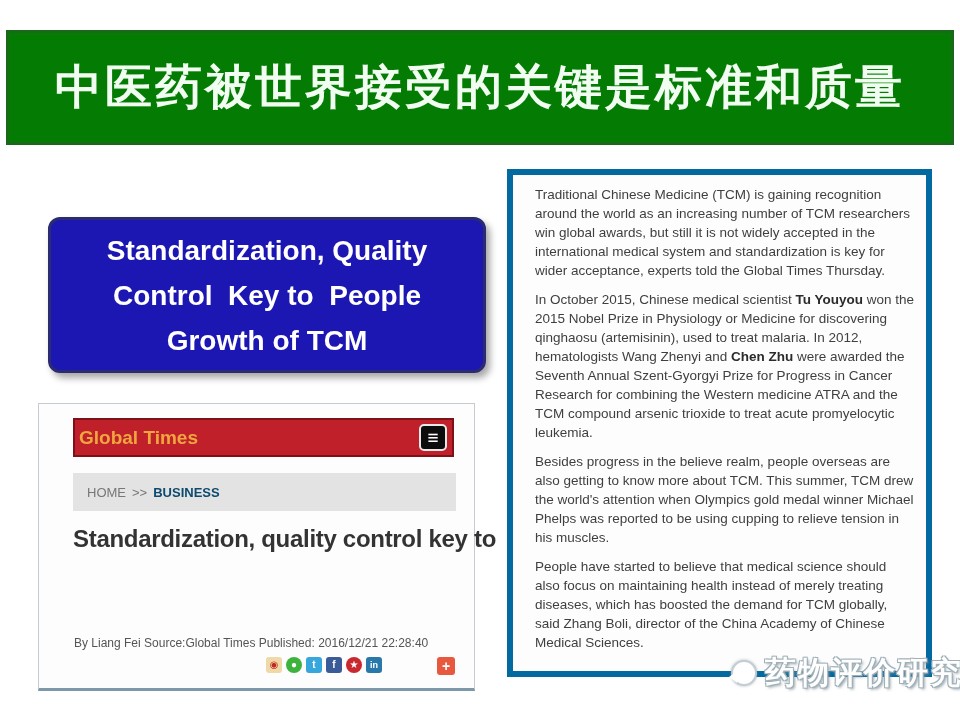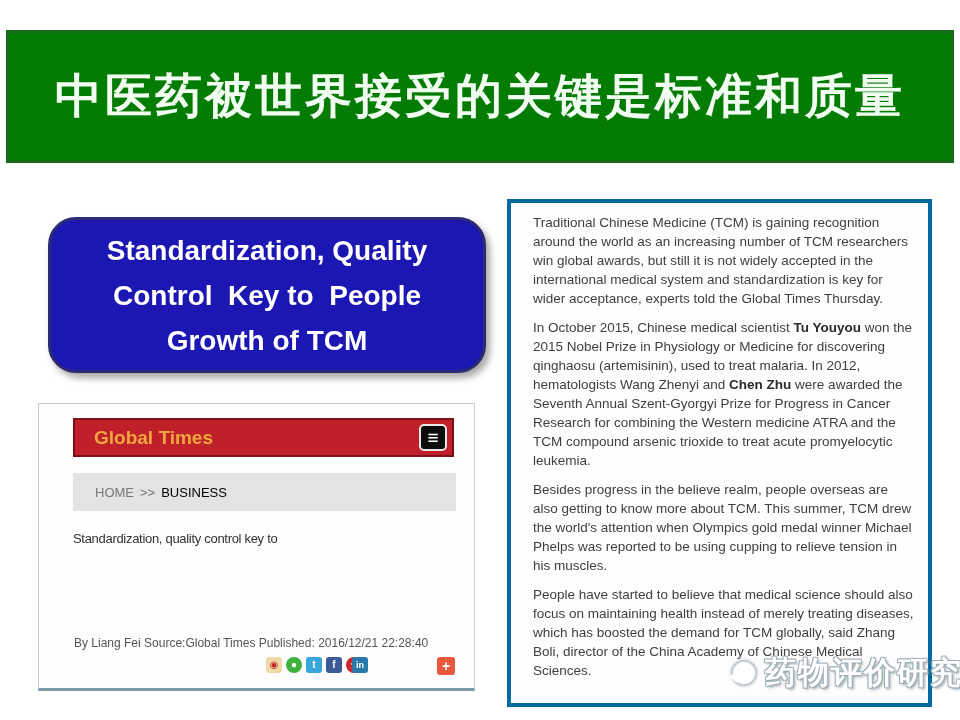--- a/index.html
+++ b/index.html
@@ -4,90 +4,90 @@
 <style>
   html,body{margin:0;padding:0;}
   body{
     width:960px;height:720px;background:#ffffff;position:relative;overflow:hidden;
     font-family:"Liberation Sans","DejaVu Sans",sans-serif;
   }
   .slide{position:absolute;inset:0;}
 
   
   .banner{
-    position:absolute;left:6px;top:30px;width:948px;height:133px;
+    position:absolute;left:6px;top:30px;width:948px;height:115px;
     background:#047c04;
     box-shadow:inset 0 0 0 3px #186a18;
     display:flex;align-items:center;justify-content:center;
   }
   .banner h1{
     margin:0;font-size:47px;font-weight:700;letter-spacing:3px;
     color:#f2fdf2;white-space:nowrap;
   }
 
   
   .blue-box{
     position:absolute;left:48px;top:217px;width:438px;height:156px;
-    background:#1c16b2;border:3px solid #2b2b72;border-radius:28px;
+    background:#1c16b2;border:3px solid #2b2b72;border-radius:12px;
     box-shadow:4px 5px 7px rgba(0,0,0,.35);
     display:flex;flex-direction:column;align-items:center;justify-content:center;
     color:#ffffff;font-weight:700;font-size:28px;line-height:45px;text-align:center;
     box-sizing:border-box;
   }
   .blue-box .line{white-space:pre;}
 
   
   .news-card{
     position:absolute;left:38px;top:403px;width:437px;height:288px;
     background:#fdfdfd;border:1px solid #c3cbd3;border-bottom:3px solid #7d98a8;
     box-sizing:border-box;
   }
   .gt-header{
     position:absolute;left:34px;top:14px;width:381px;height:39px;
     background:#c0202a;border:2px solid #7e1118;box-sizing:border-box;
     display:flex;align-items:center;
   }
-  .gt-logo{color:#efa63e;font-size:19px;font-weight:700;padding-left:19px;}
+  .gt-logo{color:#efa63e;font-size:19px;font-weight:700;padding-left:4px;}
   .gt-menu{
     margin-left:auto;margin-right:5px;width:28px;height:27px;
     background:#0c0c0c;border:2px solid #e8e8e8;border-radius:5px;
     color:#ffffff;font-size:19px;line-height:1;
     display:flex;align-items:center;justify-content:center;box-sizing:border-box;
   }
   .gt-breadcrumb{
     position:absolute;left:34px;top:69px;width:383px;height:38px;
     background:#e3e3e3;display:flex;align-items:center;gap:6px;
-    padding-left:22px;box-sizing:border-box;font-size:13px;color:#777777;
+    padding-left:14px;box-sizing:border-box;font-size:13px;color:#777777;
   }
-  .gt-breadcrumb .crumb-section{color:#000000;font-weight:400;}
+  .gt-breadcrumb .crumb-section{color:#0c4a6e;font-weight:700;}
   .gt-headline{
     position:absolute;left:34px;top:112px;margin:0;
-    font-size:13px;line-height:45px;letter-spacing:-0.3px;
-    color:#333333;font-weight:400;
+    font-size:24px;line-height:45px;letter-spacing:-0.3px;
+    color:#333333;font-weight:700;
   }
   .gt-headline .hline{white-space:nowrap;}
   .gt-byline{position:absolute;left:35px;top:232px;font-size:12px;color:#555555;white-space:nowrap;}
   .gt-share{position:absolute;left:0;top:253px;width:100%;height:20px;}
   .sic{
     position:absolute;top:0;width:16px;height:16px;border-radius:3px;
     color:#ffffff;font-size:10px;font-weight:700;
     display:flex;align-items:center;justify-content:center;line-height:1;
   }
   .sic-weibo{left:227px;background:#f0d9a8;color:#c2281e;}
   .sic-wechat{left:247px;background:#3db33e;border-radius:8px;}
   .sic-twitter{left:267px;background:#36a6dd;}
   .sic-facebook{left:287px;background:#3a5a98;}
   .sic-tencent{left:307px;background:#c9282e;border-radius:8px;}
-  .sic-linkedin{left:313px;background:#2878aa;font-size:9px;}
+  .sic-linkedin{left:327px;background:#2878aa;font-size:9px;}
   .sic-plus{left:398px;width:18px;height:18px;background:#e8583e;font-size:14px;border-radius:3px;}
 
   
   .article-box{
-    position:absolute;left:507px;top:199px;width:425px;height:508px;
-    background:#fdfdfd;border:4px solid #0369a1;box-sizing:border-box;
+    position:absolute;left:507px;top:169px;width:425px;height:508px;
+    background:#fdfdfd;border:6px solid #0369a1;box-sizing:border-box;
     padding:10px 12px 8px 22px;
   }
   .article-box p{margin:0 0 10px 0;font-size:13.5px;line-height:19px;color:#3f3f3f;}
   .article-box b{color:#2b2b2b;margin-top:25px;}
 
   
   .watermark{
     position:absolute;left:731px;top:651px;height:44px;
     display:flex;align-items:center;gap:8px;z-index:5;
   }

